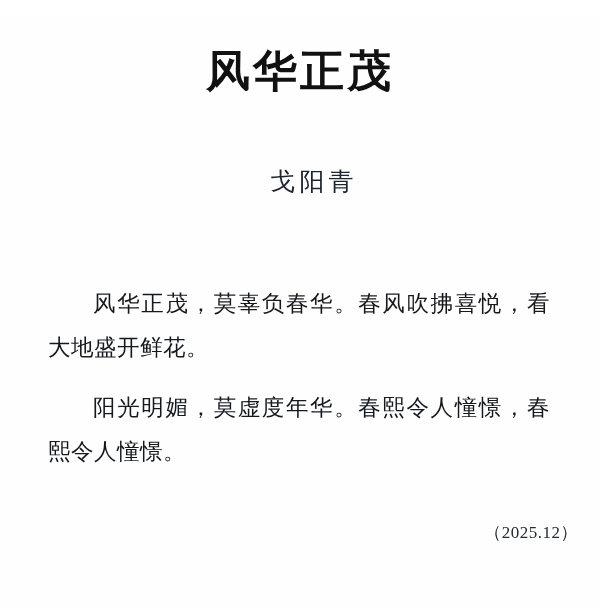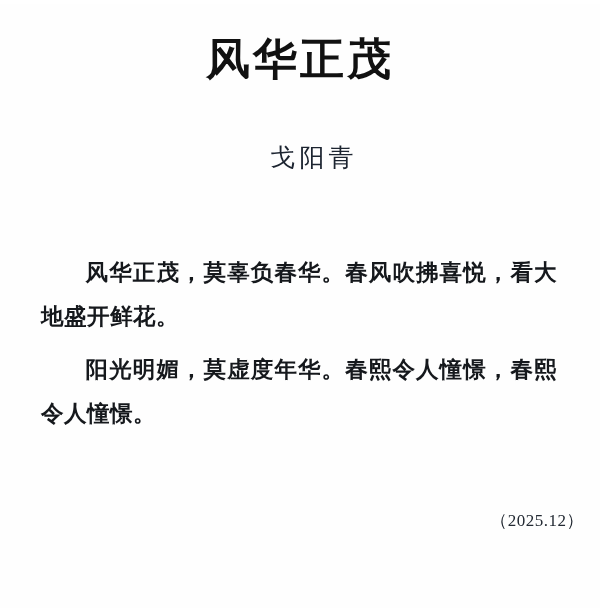--- a/index.html
+++ b/index.html
@@ -19,21 +19,21 @@
     width: 600px;
     height: 608px;
     box-sizing: border-box;
     background: #fefefe;
   }
   .title {
     text-align: center;
     font-size: 44px;
     font-weight: bold;
     letter-spacing: 3px;
-    margin: 4px;
+    margin: 16px;
     padding-top: 26px;
     color: #111111;
     font-family: "Liberation Serif", "DejaVu Serif", serif;
   }
   .author {
     text-align: center;
     font-size: 25px;
     letter-spacing: 4px;
     margin: 0;
     padding-top: 48px;
@@ -45,34 +45,34 @@
     margin: 0;
     padding: 68px 34px 0 32px;
   }
   .stanza {
     font-size: 22.5px;
     line-height: 1.95;
     text-align: justify;
     text-justify: inter-character;
     letter-spacing: 0.5px;
     color: #15181c;
-    margin: 9px;
-    font-weight: 700;
+    margin: 16px;
+    font-weight: 400;
     font-family: "Liberation Serif", "DejaVu Serif", serif;
   }
   .stanza + .stanza {
     margin-top: 2px;
   }
   .indent {
     display: inline-block;
     width: 44px;
   }
   .date-line {
     position: absolute;
-    right: 16px;
+    right: 22px;
     bottom: 80px;
     font-size: 17px;
     color: #232a33;
     letter-spacing: 0.5px;
     font-family: "Liberation Serif", "DejaVu Serif", serif;
   }
 </style>
 </head>
 <body>
 

